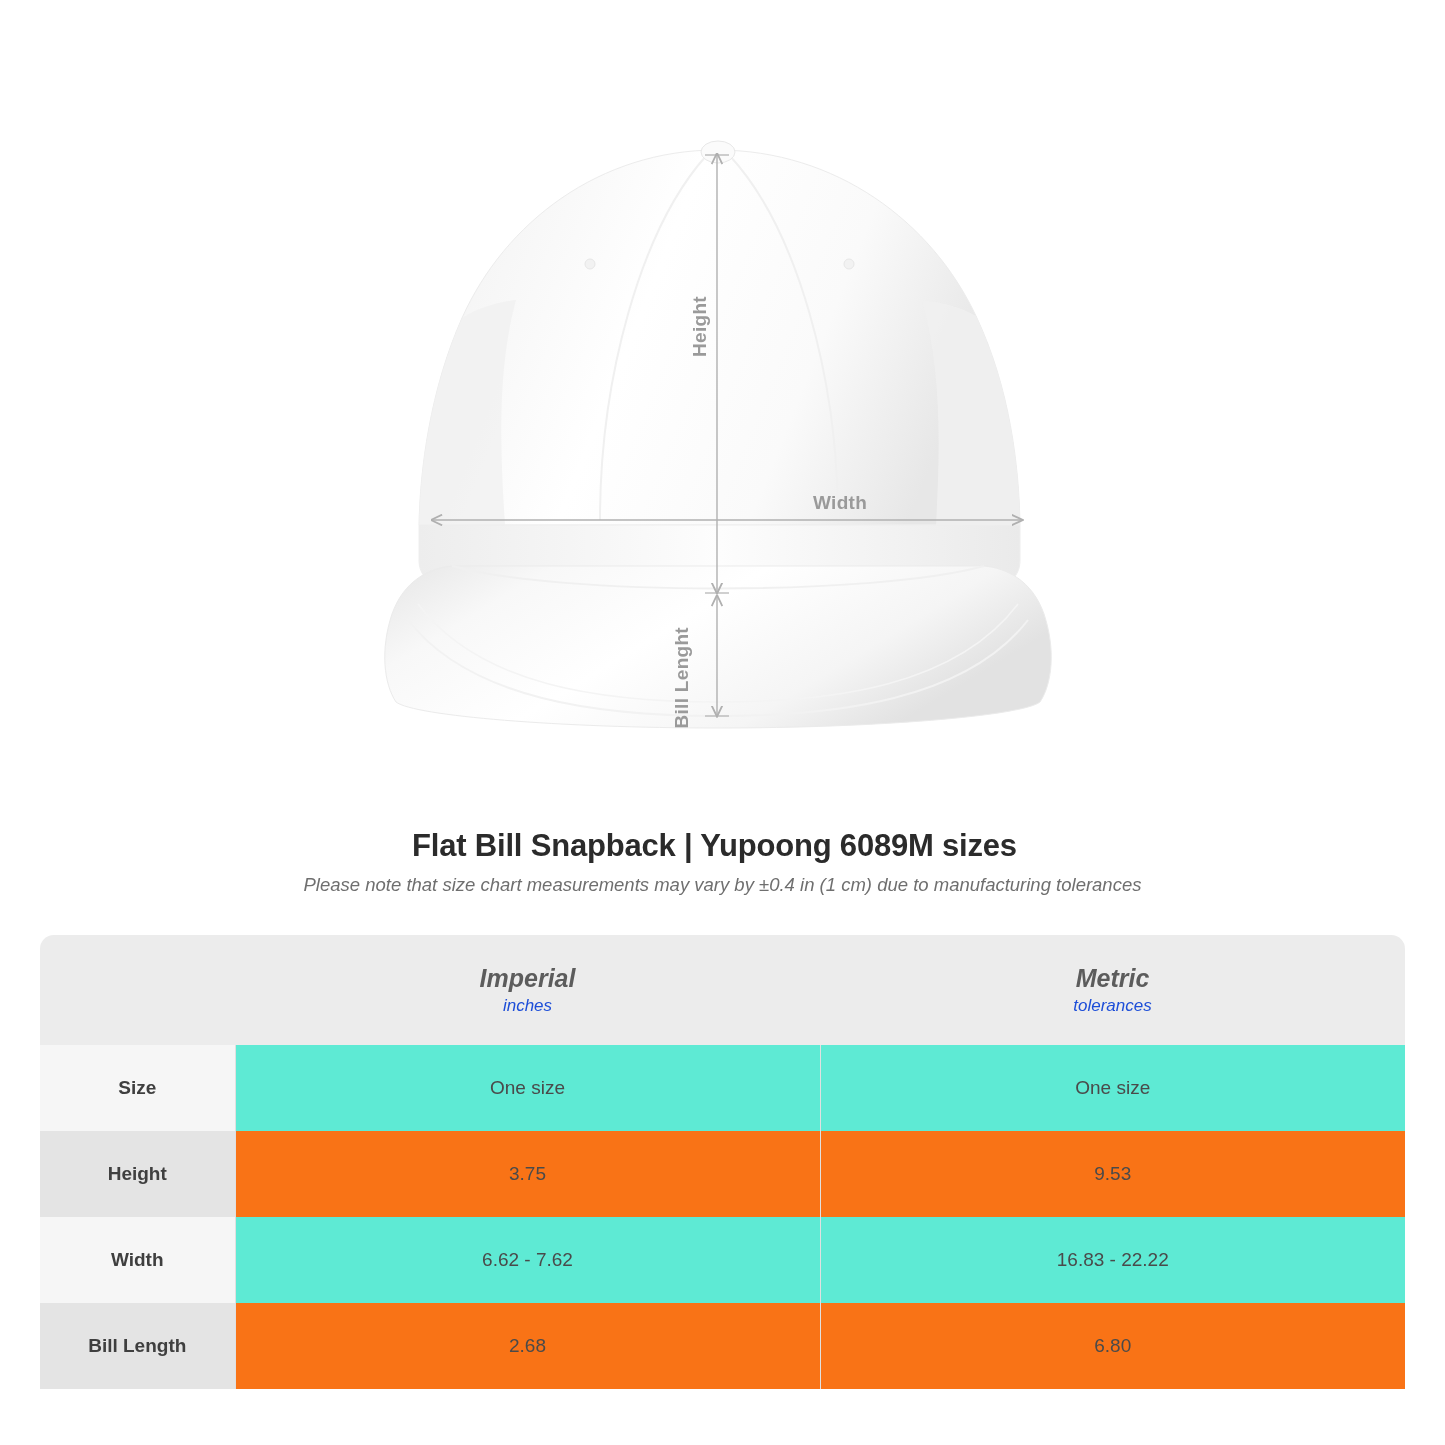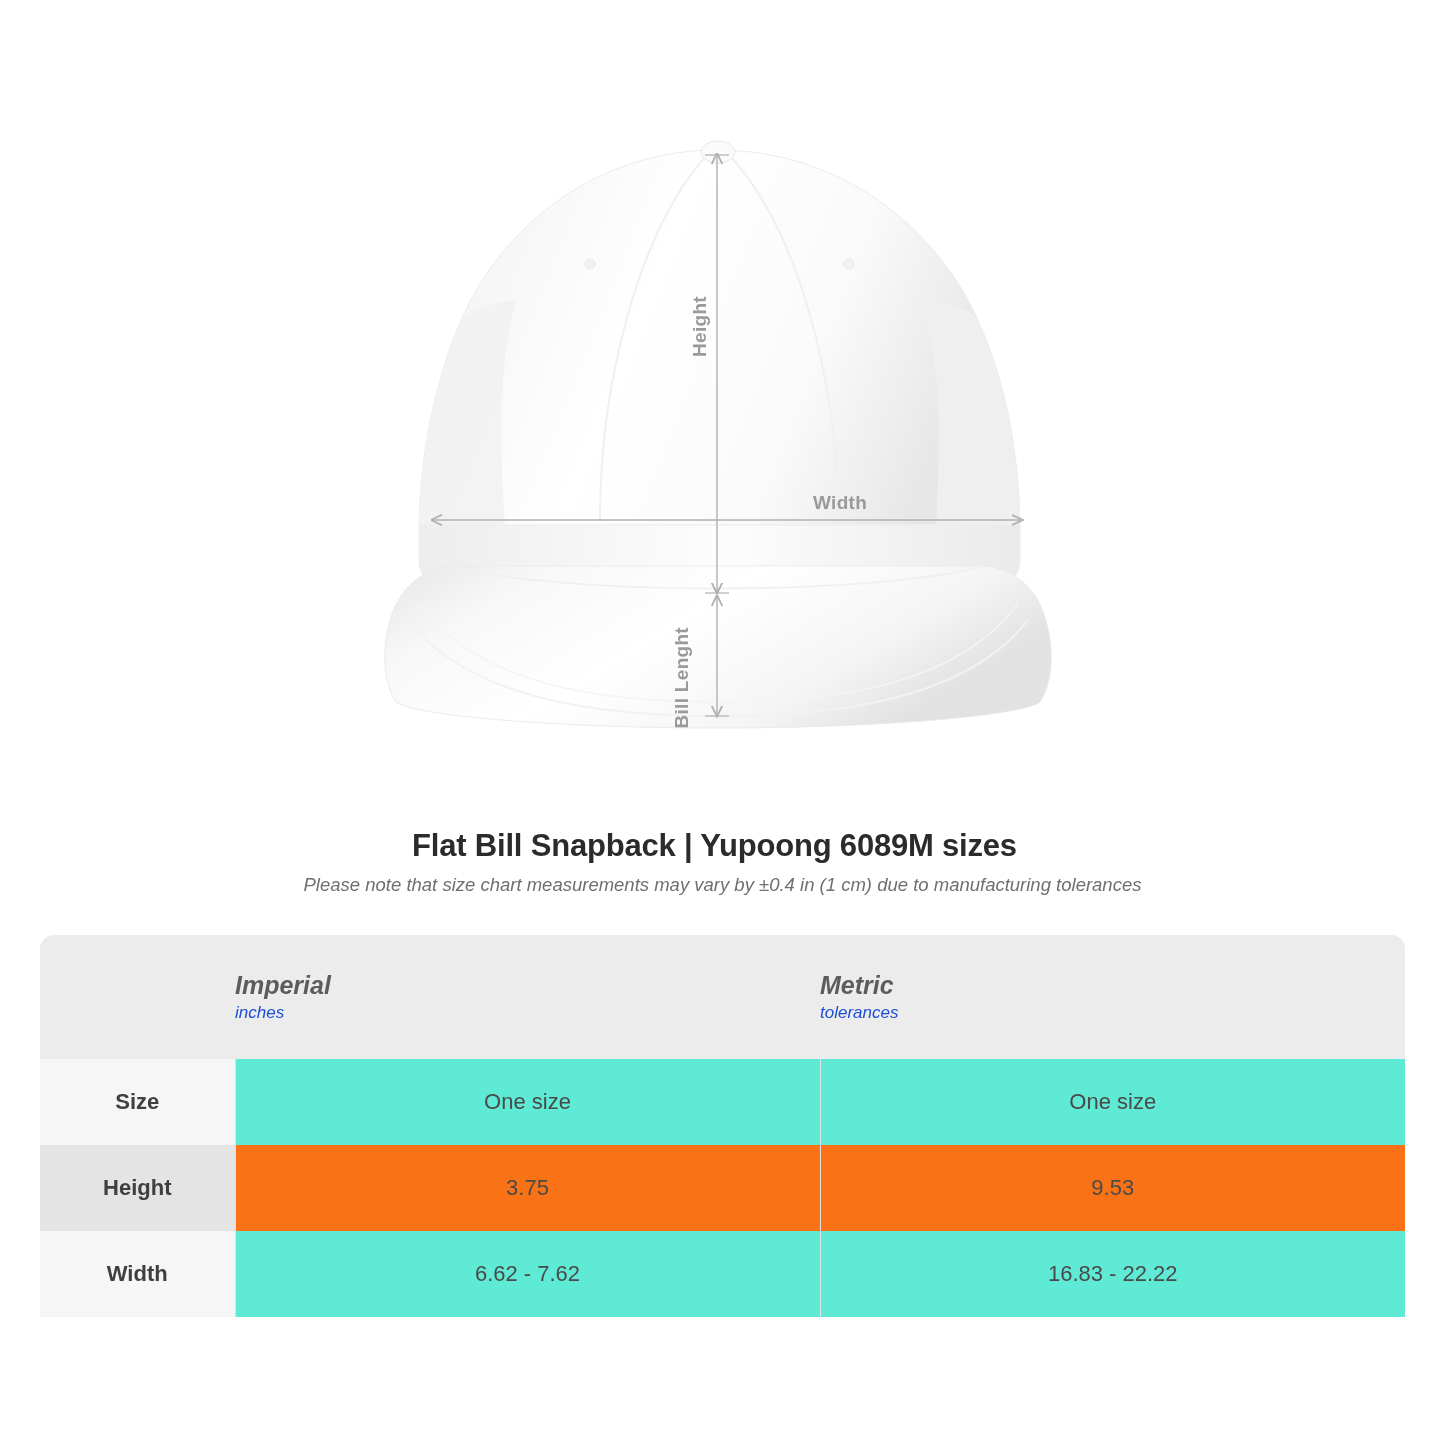--- a/index.html
+++ b/index.html
@@ -92,22 +92,23 @@
     border-collapse: collapse;
     width: 1365px;
     table-layout: fixed;
   }
   table.size-table td,
   table.size-table th {
     border: none;
     padding: 0;
   }
   .unit-head td {
-    height: 124px;
+    height: 110px;
     vertical-align: middle;
+    text-align: center;
     background: #ececec;
   }
   .unit-head td.corner {
     background: #ececec;
     border-top-left-radius: 14px;
     border-bottom-left-radius: 0;
   }
   .unit-head td.last {
     border-top-right-radius: 14px;
   }
@@ -122,21 +123,21 @@
     font-size: 17px;
     font-style: italic;
     color: #1d4ed8;
     margin-top: 4px;
   }
 
   tr.row td {
     height: 86px;
     vertical-align: middle;
     text-align: center;
-    font-size: 22px;
+    font-size: 19px;
     color: #4a4a4a;
   }
   tr.row td.label {
     font-weight: bold;
     color: #3f3f3f;
   }
   tr.white td { background: #5eead4; }
   tr.grey td  { background: #f97316; }
   tr.grey td.label { background: #e4e4e4; }
   tr.white td.label { background: #f6f6f6; }
@@ -276,17 +277,22 @@
           <td class="cell-sep">3.75</td>
           <td>9.53</td>
         </tr>
 
         <tr class="row white">
           <td class="label">Width</td>
           <td class="cell-sep">6.62 - 7.62</td>
           <td>16.83 - 22.22</td>
         </tr>
 
+        <tr class="row grey last-row">
+          <td class="label">Bill Length</td>
+          <td class="cell-sep">2.68</td>
+          <td>6.80</td>
+        </tr>
       </tbody>
     </table>
   </div>
 
 </div>
 
 </body></html>

